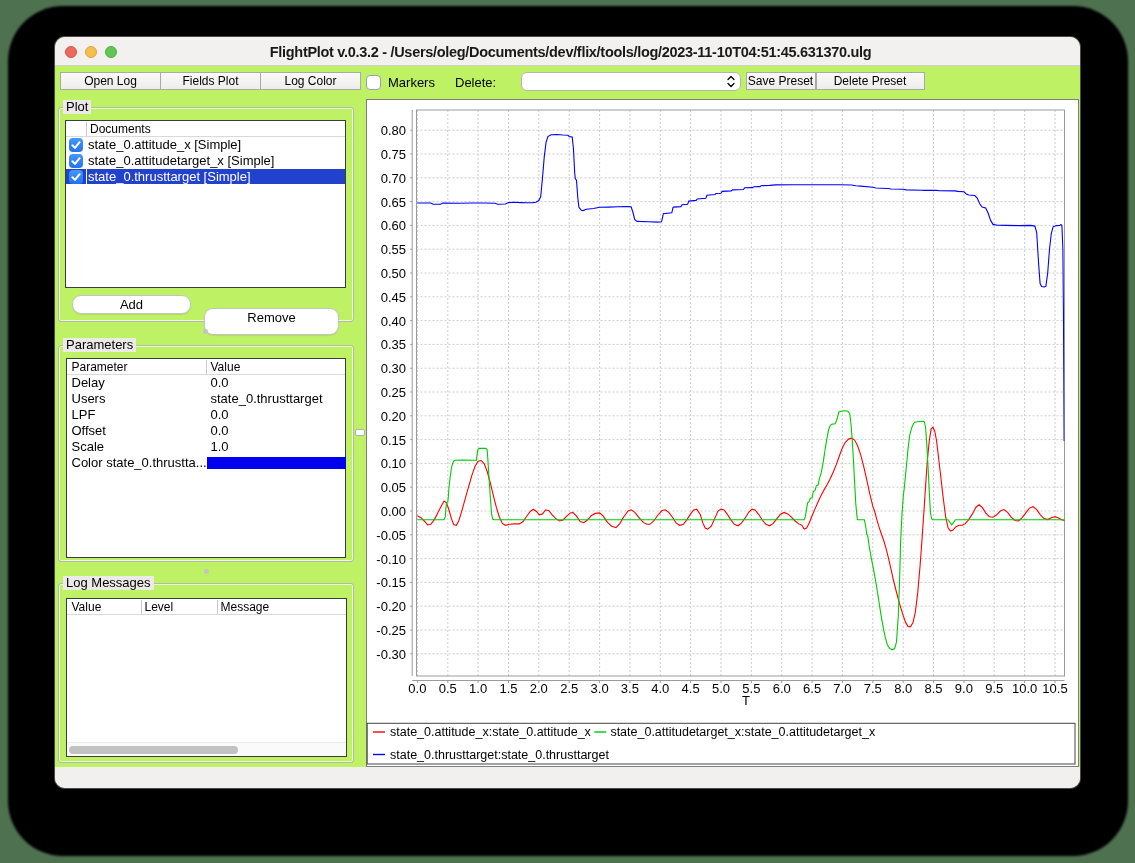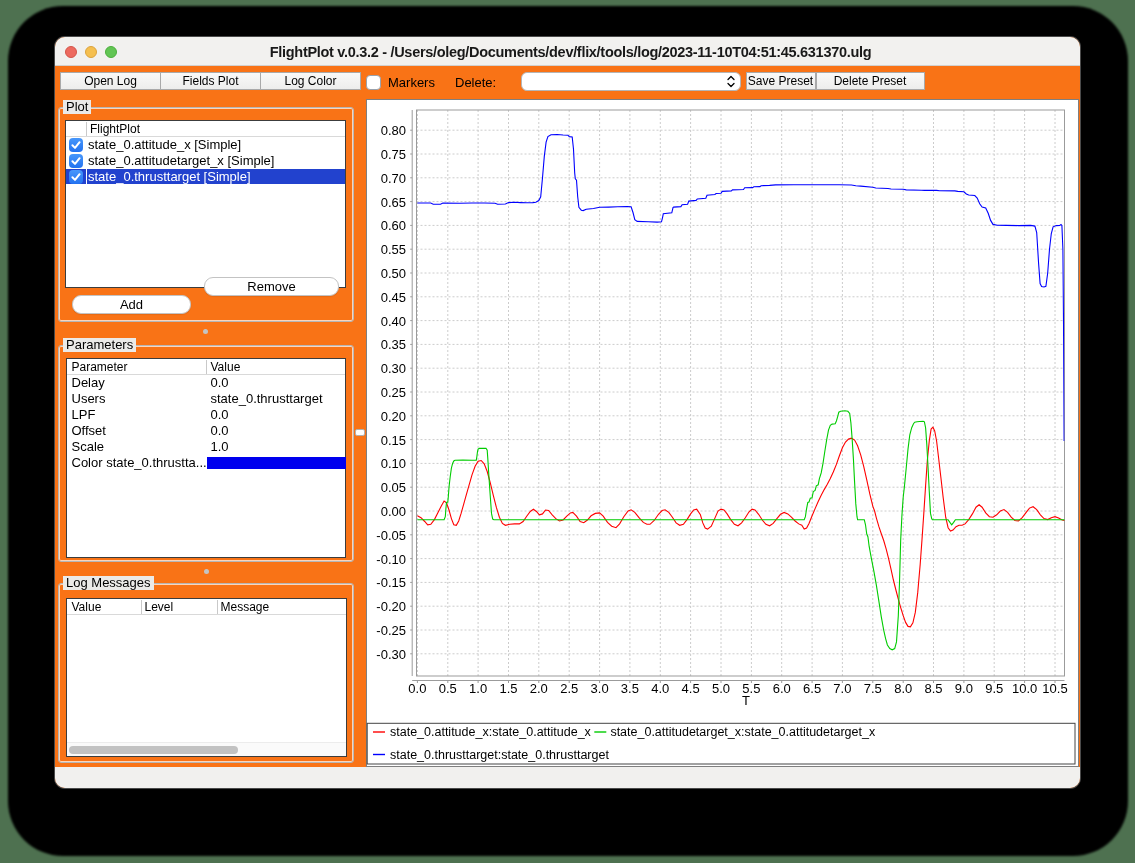--- a/index.html
+++ b/index.html
@@ -1,17 +1,17 @@
 <!DOCTYPE html>
 <html><head><meta charset="utf-8"><style>
 html,body{margin:0;padding:0;width:1135px;height:863px;background:#4e7150;overflow:hidden}
 *{box-sizing:border-box;font-family:"Liberation Sans",sans-serif}
 .abs{position:absolute}
 #shadow{left:8px;top:6px;width:1120px;height:850px;background:#000;border-radius:55px;filter:blur(1px)}
-#win{left:55px;top:37px;width:1025px;height:751px;background:#f97316;border-radius:10px;box-shadow:0 0 0 1px #4a4a4a;overflow:hidden}
+#win{left:55px;top:37px;width:1025px;height:751px;background:#bef264;border-radius:10px;box-shadow:0 0 0 1px #4a4a4a;overflow:hidden}
 #titlebar{left:0;top:0;width:100%;height:29px;background:#f2f1ef;border-bottom:1px solid #d2d0ce}
 .tl{width:12px;height:12px;border-radius:50%;top:8.5px}
 #title{width:100%;top:6.5px;text-align:center;font-size:14.5px;font-weight:bold;color:#191919;text-indent:6px;letter-spacing:-0.3px}
 .tbtn{top:35px;height:18px;white-space:nowrap;background:linear-gradient(#f9f9f8,#ededec);border:1px solid #a9a9a9;font-size:12px;color:#000;text-align:center;line-height:17px}
 #footer{left:0;bottom:0;width:100%;height:21px;background:#f1f0ee}
 .grp{border:1px solid #b6b6b6;border-radius:3px;box-shadow:inset 0 0 0 1px rgba(255,255,255,.7)}
 .grplabel{font-size:13px;color:#000;background:#ebeae8;padding:0 3px;line-height:14px}
 .tbl{background:#fff;border:1px solid #3c3c3c}
 .hdrline{border-bottom:1px solid #d9d9d9}
 .cell{font-size:13px;color:#000;line-height:16px;white-space:nowrap}
@@ -40,21 +40,21 @@
         <path d="M2 4.5 L5 1.5 L8 4.5 M2 8.5 L5 11.5 L8 8.5" fill="none" stroke="#000" stroke-width="1.3" stroke-linecap="round" stroke-linejoin="round"></path>
       </svg>
   </div>
   <div class="abs tbtn" style="left:690.5px;top:35px;width:70px">Save Preset</div>
   <div class="abs tbtn" style="left:760.5px;top:35px;width:109px">Delete Preset</div>
 
   <div class="abs grp" style="left:3px;top:70px;width:296px;height:215px"></div>
   <div class="abs grplabel" style="left:8px;top:63px">Plot</div>
   <div class="abs tbl" style="left:10px;top:83px;width:281px;height:168px">
     <div class="abs hdrline" style="left:0;top:0;width:100%;height:16px">
-      <div class="abs hcell" style="left:24px;top:1px">FlightPlot</div>
+      <div class="abs hcell" style="left:24px;top:1px">Documents</div>
       <div class="abs vsep" style="left:20px;top:1px;height:14px"></div>
     </div>
     <div class="abs cell" style="left:22px;top:16px">state_0.attitude_x [Simple]</div>
     <div class="abs cell" style="left:22px;top:32px">state_0.attitudetarget_x [Simple]</div>
     <div class="abs" style="left:0;top:48px;width:100%;height:15px;background:#2242ce"></div>
     <div class="abs" style="left:20px;top:48px;width:1px;height:15px;background:#fff"></div>
     <div class="abs cell" style="left:22px;top:48px;color:#fff">state_0.thrusttarget [Simple]</div>
     <div class="abs" style="left:2.5px;top:17px;width:14px;height:14px;border-radius:4px;background:linear-gradient(#4797fb,#2372f0)">
         <svg width="14" height="14" viewBox="0 0 14 14" style="position:absolute;left:0;top:0">
           <path d="M3.4 7.3 L6 9.9 L10.6 4.2" fill="none" stroke="#fff" stroke-width="2" stroke-linecap="round" stroke-linejoin="round"></path>
@@ -65,21 +65,21 @@
           <path d="M3.4 7.3 L6 9.9 L10.6 4.2" fill="none" stroke="#fff" stroke-width="2" stroke-linecap="round" stroke-linejoin="round"></path>
         </svg>
       </div>
     <div class="abs" style="left:2.5px;top:49px;width:14px;height:14px;border-radius:4px;background:linear-gradient(#4797fb,#2372f0)">
         <svg width="14" height="14" viewBox="0 0 14 14" style="position:absolute;left:0;top:0">
           <path d="M3.4 7.3 L6 9.9 L10.6 4.2" fill="none" stroke="#fff" stroke-width="2" stroke-linecap="round" stroke-linejoin="round"></path>
         </svg>
       </div>
   </div>
   <div class="abs aquabtn" style="left:17px;top:258px;width:119px;height:19px">Add</div>
-  <div class="abs aquabtn" style="left:149px;top:240px;width:135px;height:19px">Remove</div>
+  <div class="abs aquabtn" style="left:149px;top:271px;width:135px;height:27px">Remove</div>
   <div class="abs dot" style="left:147.5px;top:291.5px"></div>
 
   <div class="abs grp" style="left:3px;top:308px;width:296px;height:217px"></div>
   <div class="abs grplabel" style="left:8px;top:301px">Parameters</div>
   <div class="abs tbl" style="left:10.5px;top:320.5px;width:280px;height:200px">
     <div class="abs hdrline" style="left:0;top:0;width:100%;height:16px">
       <div class="abs hcell" style="left:5px;top:1px">Parameter</div>
       <div class="abs hcell" style="left:144px;top:1px">Value</div>
       <div class="abs vsep" style="left:139.5px;top:1px;height:14px"></div>
     </div>

